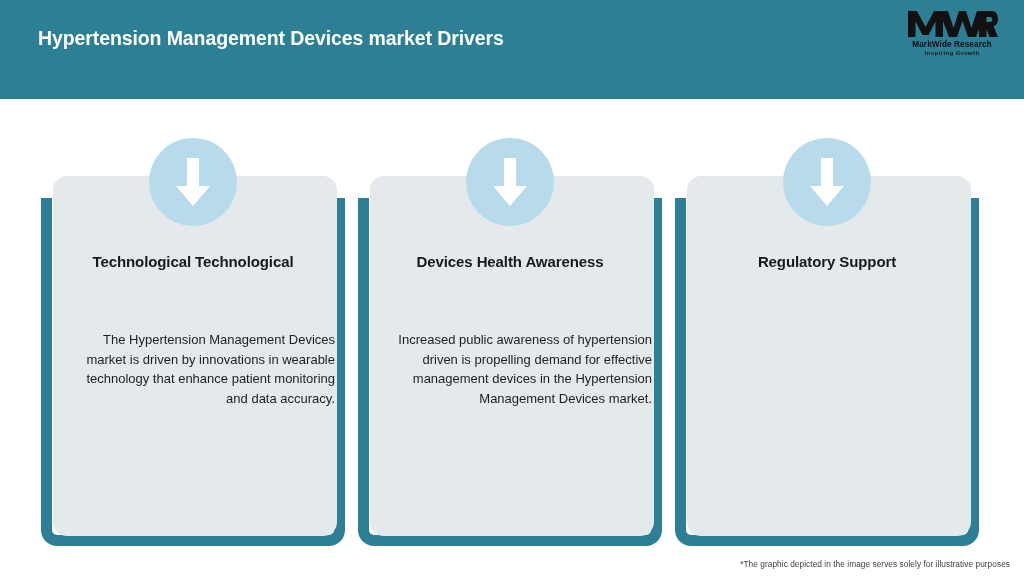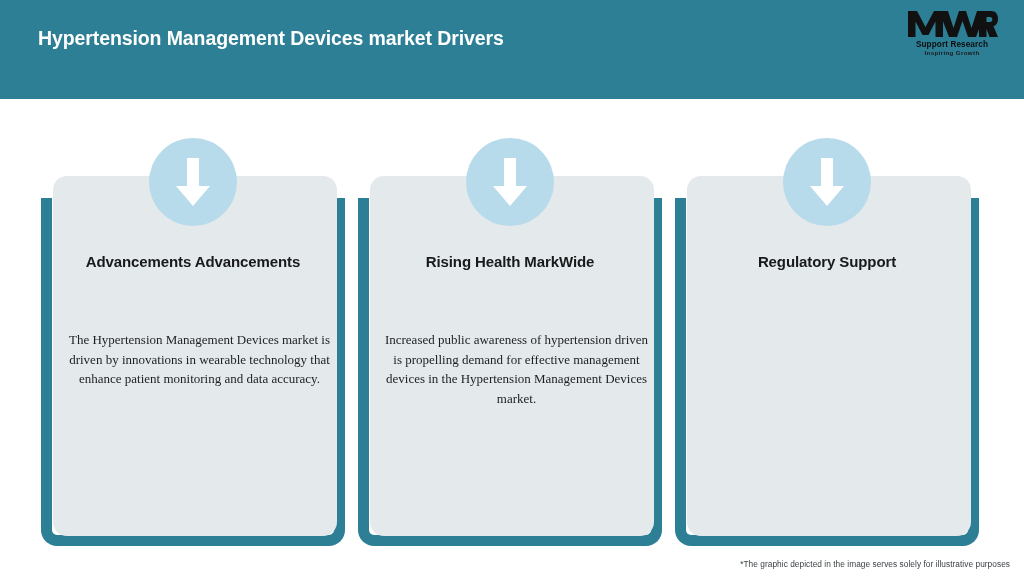--- a/index.html
+++ b/index.html
@@ -141,22 +141,21 @@
   }
 
   .card-body {
     position: absolute;
     left: 31px;
     right: 18px;
     top: 330px;
     font-size: 13px;
     color: #1d1f20;
     line-height: 19.5px;
-    text-align: center;
-    font-family: Liberation Serif, serif;
+    text-align: right;
   }
 
   
   #source {
     position: absolute;
     left: 393px;
     top: 556px;
     font-size: 12px;
     font-weight: bold;
     color: #555c60;
@@ -183,46 +182,46 @@
 
     <div id="logo">
       <svg id="logo-mark" viewBox="0 0 92 31">
 
         <path d="M2 29 L2 3 L11 3 L19.5 19 L28 3 L37 3 L37 29 L29.5 29 L29.5 13.5 L22.5 27 L16.5 27 L9.5 13.5 L9.5 29 Z" fill="#111111"></path>
 
         <path d="M33 3 L42 3 L47.5 20 L53 3 L60 3 L65.5 20 L71 3 L80 3 L70 29 L62 29 L56.5 13 L51 29 L43 29 Z" fill="#111111"></path>
 
         <path d="M73 29 L73 3 L85 3 C90 3 92 6.5 92 11 C92 14.5 90.5 17.2 87.5 18.3 L92 29 L83.5 29 L80 19.6 L80.5 19.6 L80.5 29 Z M80.5 9 L80.5 14 L84 14 C85.6 14 86.3 13 86.3 11.5 C86.3 10 85.6 9 84 9 Z" fill="#111111"></path>
       </svg>
-      <span id="logo-name">Support Research</span>
+      <span id="logo-name">MarkWide Research</span>
       <span id="logo-tagline">Inspiring Growth</span>
     </div>
   </div>
 
   <div class="card-group" style="left:33px;">
     <div class="frame"></div>
     <div class="card"></div>
     <div class="icon-circle">
       <svg width="44" height="56" viewBox="0 0 44 56" aria-hidden="true">
         <path d="M16 4 L28 4 L28 32 L39 32 L22 52 L5 32 L16 32 Z" fill="#ffffff"></path>
       </svg>
     </div>
-    <div class="card-heading">Advancements Advancements</div>
+    <div class="card-heading">Technological Technological</div>
     <div class="card-body">The Hypertension Management Devices market is driven by innovations in wearable technology that enhance patient monitoring and data accuracy.</div>
   </div>
 
   <div class="card-group" style="left:350px;">
     <div class="frame"></div>
     <div class="card"></div>
     <div class="icon-circle">
       <svg width="44" height="56" viewBox="0 0 44 56" aria-hidden="true">
         <path d="M16 4 L28 4 L28 32 L39 32 L22 52 L5 32 L16 32 Z" fill="#ffffff"></path>
       </svg>
     </div>
-    <div class="card-heading">Rising Health MarkWide</div>
+    <div class="card-heading">Devices Health Awareness</div>
     <div class="card-body">Increased public awareness of hypertension driven is propelling demand for effective management devices in the Hypertension Management Devices market.</div>
   </div>
 
   <div class="card-group" style="left:667px;">
     <div class="frame"></div>
     <div class="card"></div>
     <div class="icon-circle">
       <svg width="44" height="56" viewBox="0 0 44 56" aria-hidden="true">
         <path d="M16 4 L28 4 L28 32 L39 32 L22 52 L5 32 L16 32 Z" fill="#ffffff"></path>
       </svg>

